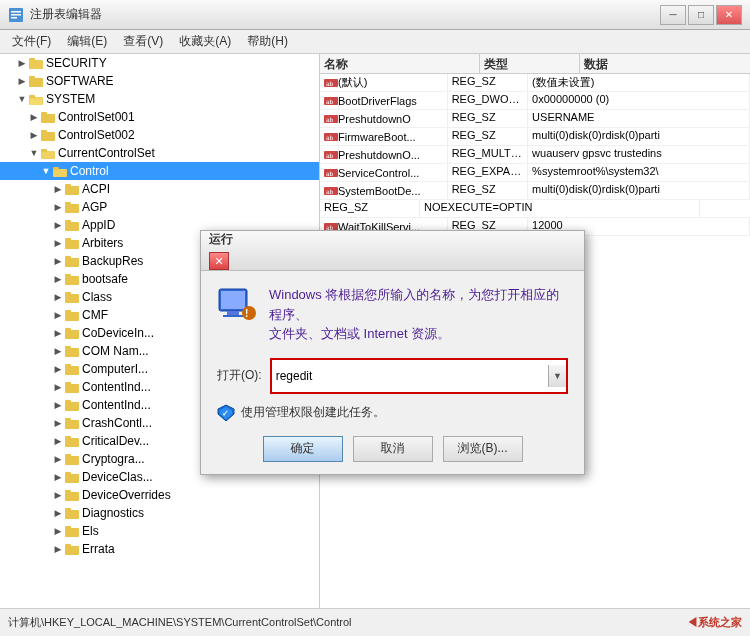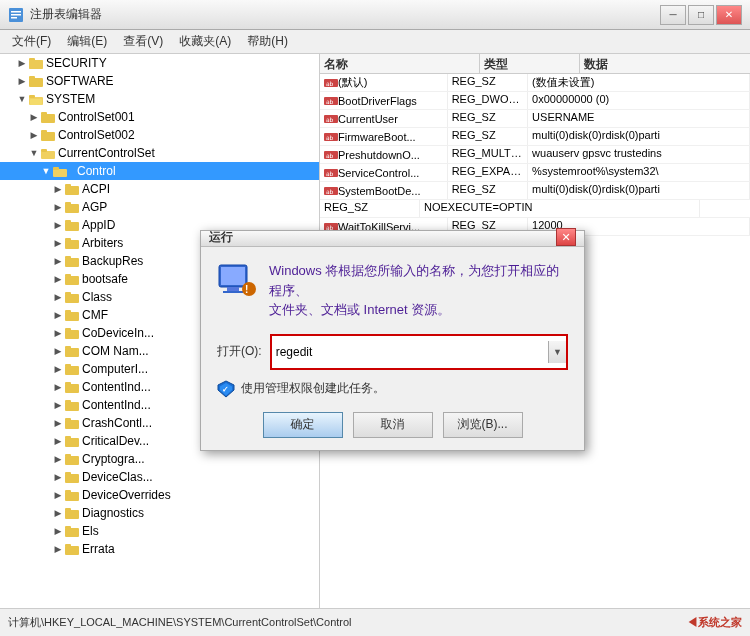--- a/index.html
+++ b/index.html
@@ -181,26 +181,27 @@
       position: absolute;
       top: 230px;
       left: 200px;
       width: 385px;
       background: #f0f0f0;
       border: 1px solid #aaa;
       box-shadow: 3px 3px 10px rgba(0,0,0,0.4);
     }
     .run-dialog-title {
       background: linear-gradient(to bottom, #f9f9f9, #ddd);
-      height: 16px;
-      display: flex;
-      align-items: flex-end;
+      height: 40px;
+      display: flex;
+      align-items: flex-start;
       padding: 0 8px;
       justify-content: space-between;
       border-bottom: 1px solid #bbb;
+      flex-direction: column;
     }
     .run-dialog-title-text {
       font-size: 12px;
       font-weight: bold;
       color: #333;
     }
     .run-dialog-close {
       width: 20px;
       height: 18px;
       background: linear-gradient(to bottom, #f88, #d44);
@@ -398,21 +399,21 @@
       <span style="margin-left:3px">CurrentControlSet</span>
     </div>
 
     <div class="tree-item selected">
       <span class="indent" style="width:36px"></span>
       <span class="expand-arrow" style="color:white">▼</span>
       <svg width="14" height="12" viewBox="0 0 14 12">
           <rect x="0" y="4" width="14" height="8" fill="#f0d060" rx="1"></rect>
           <rect x="0" y="2" width="6" height="3" fill="#e8c44a" rx="1"></rect>
         </svg>
-      <span style="margin-left:10px">Control</span>
+      <span style="margin-left:3px">Control</span>
     </div>
 
     <div class="tree-item">
       <span class="indent" style="width:48px"></span>
       <span class="expand-arrow">▶</span>
       <svg width="14" height="12" viewBox="0 0 14 12">
           <rect x="0" y="3" width="14" height="9" fill="#e8c44a" rx="1"></rect>
           <rect x="0" y="1" width="6" height="3" fill="#e8c44a" rx="1"></rect>
         </svg>
       <span style="margin-left:3px">ACPI</span>
@@ -650,21 +651,21 @@
       <div class="list-cell col-type">REG_DWORD</div>
       <div class="list-cell col-data">0x00000000 (0)</div>
     </div>
 
     <div class="list-row">
       <div class="list-cell col-name list-name-cell">
         <svg width="14" height="10" viewBox="0 0 14 10">
             <rect x="0" y="1" width="14" height="8" fill="#cc4444" rx="1"></rect>
             <text x="2" y="8" font-size="6" fill="white" font-family="monospace">ab</text>
           </svg>
-        <span>CurrentUser</span>
+        <span>PreshutdownO</span>
       </div>
       <div class="list-cell col-type">REG_SZ</div>
       <div class="list-cell col-data">USERNAME</div>
     </div>
 
     <div class="list-row">
       <div class="list-cell col-name list-name-cell">
         <svg width="14" height="10" viewBox="0 0 14 10">
             <rect x="0" y="1" width="14" height="8" fill="#cc4444" rx="1"></rect>
             <text x="2" y="8" font-size="6" fill="white" font-family="monospace">ab</text>

